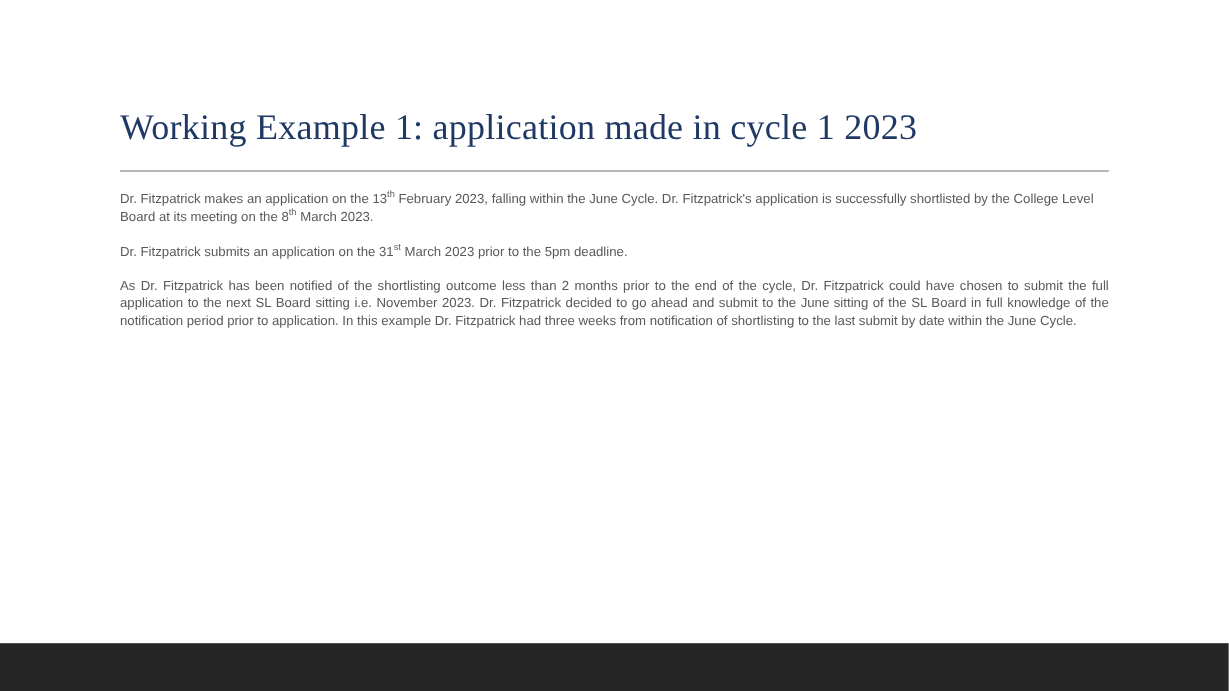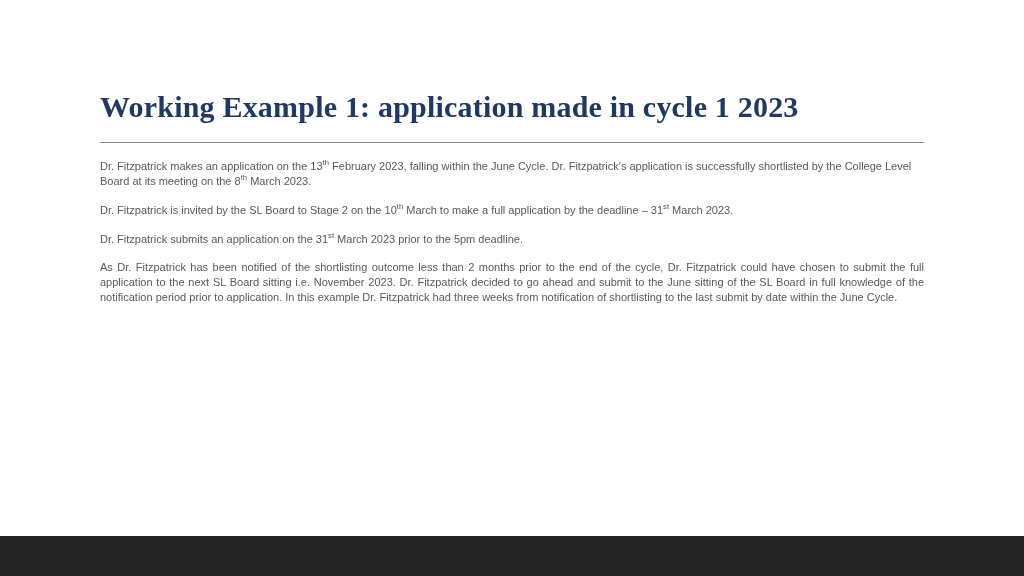--- a/index.html
+++ b/index.html
@@ -12,21 +12,21 @@
       overflow: hidden;
     }
     .slide {
       width: 100%;
       height: 100%;
       padding: 90px 100px 0 100px;
       position: relative;
     }
     .title {
       font-size: 30px;
-      font-weight: 700;
+      font-weight: 400;
       color: #1f3864;
       font-family: Georgia, 'Times New Roman', serif;
       letter-spacing: 0.2px;
       margin-bottom: 18px;
     }
     .divider {
       border: none;
       border-top: 1px solid #888;
       margin-bottom: 16px;
     }
@@ -54,18 +54,17 @@
     }
   </style>
 </head>
 <body>
 
 <div class="slide">
   <h1 class="title">Working Example 1: application made in cycle 1 2023</h1>
   <hr class="divider">
   <div class="body">
       <p><span>Dr. Fitzpatrick makes an application on the 13</span><sup>th</sup><span> February 2023, falling within the June Cycle. Dr. Fitzpatrick's application is successfully shortlisted by the College Level Board at its meeting on the 8</span><sup>th</sup><span> March 2023.</span></p>
-      <p><span>Dr. Fitzpatrick is invited by the SL Board to Stage 2 on the 10</span><sup>th</sup><span> March to make a full application by the deadline – 31</span><sup>st</sup><span> March 2023.</span></p>
       <p><span>Dr. Fitzpatrick submits an application on the 31</span><sup>st</sup><span> March 2023 prior to the 5pm deadline.</span></p>
       <p class="justify"><span>As Dr. Fitzpatrick has been notified of the shortlisting outcome less than 2 months prior to the end of the cycle, Dr. Fitzpatrick could have chosen to submit the full application to the next SL Board sitting i.e. November 2023. Dr. Fitzpatrick decided to go ahead and submit to the June sitting of the SL Board in full knowledge of the notification period prior to application. In this example Dr. Fitzpatrick had three weeks from notification of shortlisting to the last submit by date within the June Cycle.</span></p>
     </div>
 </div>
 <div class="footer-bar"></div>
 
 </body></html>

